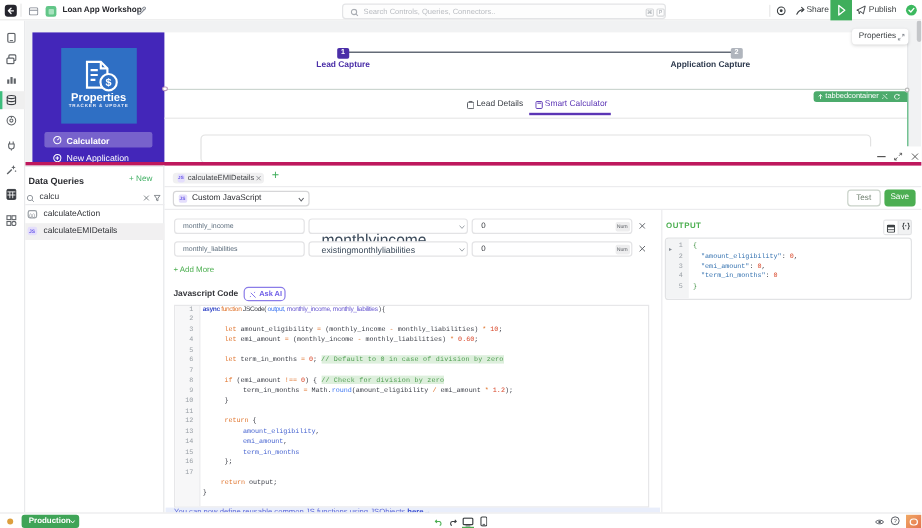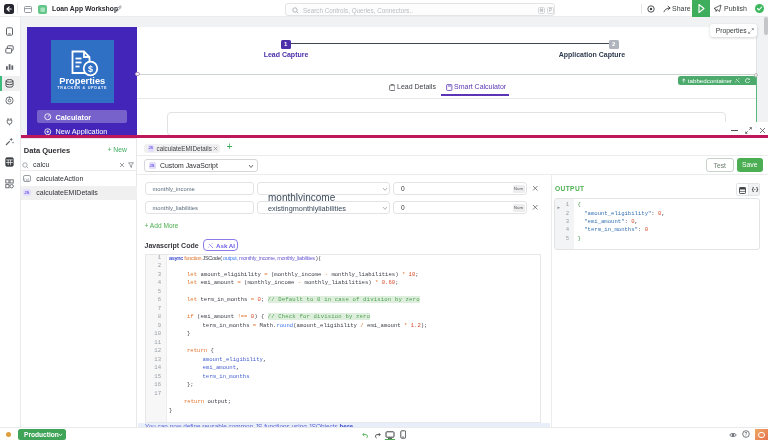--- a/index.html
+++ b/index.html
@@ -279,21 +279,21 @@
       <div class="abs" style="left:569px;top:2.2px;width:27.5px;height:13.5px;border:1px solid #c9d2c9;border-radius:3px;background:#fff;font-size:6.8px;color:#6d7d6d;text-align:center;line-height:13px;">Test</div>
       <div class="abs" style="left:599.5px;top:2.2px;width:26.5px;height:13.5px;background:#4cae52;border-radius:3px;font-size:6.8px;color:#fff;text-align:center;line-height:13px;">Save</div>
     </div>
 
     <div class="abs" style="left:530px;top:37.5px;width:1px;height:254.5px;background:#ececee;"></div>
 
     <div class="abs" style="left:124px;top:44px;width:109.5px;height:13px;border:1px solid #e3e3e5;border-radius:3px;background:#fff;">
       <div class="abs" style="left:7px;top:3.2px;font-size:5.8px;color:#5a6b7b;">monthly_income</div>
     </div>
     <div class="abs" style="left:236px;top:44px;width:133.5px;height:13px;border:1px solid #e3e3e5;border-radius:3px;background:#fff;">
-      <div class="abs" style="left:10.5px;top:9px;font-size:10px;color:#3b4a5a;">monthlyincome</div>
+      <div class="abs" style="left:10.5px;top:9px;font-size:13px;color:#3b4a5a;">monthlyincome</div>
       <svg class="abs" style="left:124px;top:4.5px;" width="6" height="5" viewBox="0 0 6 5">
           <path d="M1 1 L3 3.3 L5 1" stroke="#9aa0a6" fill="none" stroke-width="0.8"></path>
         </svg>
     </div>
     <div class="abs" style="left:372px;top:44px;width:134px;height:13px;border:1px solid #e3e3e5;border-radius:3px;background:#fff;">
       <div class="abs" style="left:7.5px;top:2.8px;font-size:6.6px;color:#33363b;">0</div>
       <div class="abs" style="left:119px;top:2.6px;width:12px;height:7.5px;background:#ededee;border-radius:1.5px;font-size:4.4px;color:#5f6368;text-align:center;line-height:7.5px;">Num</div>
     </div>
     <svg class="abs" style="left:511px;top:47.5px;" width="6.5" height="6.5" viewBox="0 0 6.5 6.5">
         <path d="M1 1 L5.5 5.5 M5.5 1 L1 5.5" stroke="#5f6368" stroke-width="0.8"></path>

